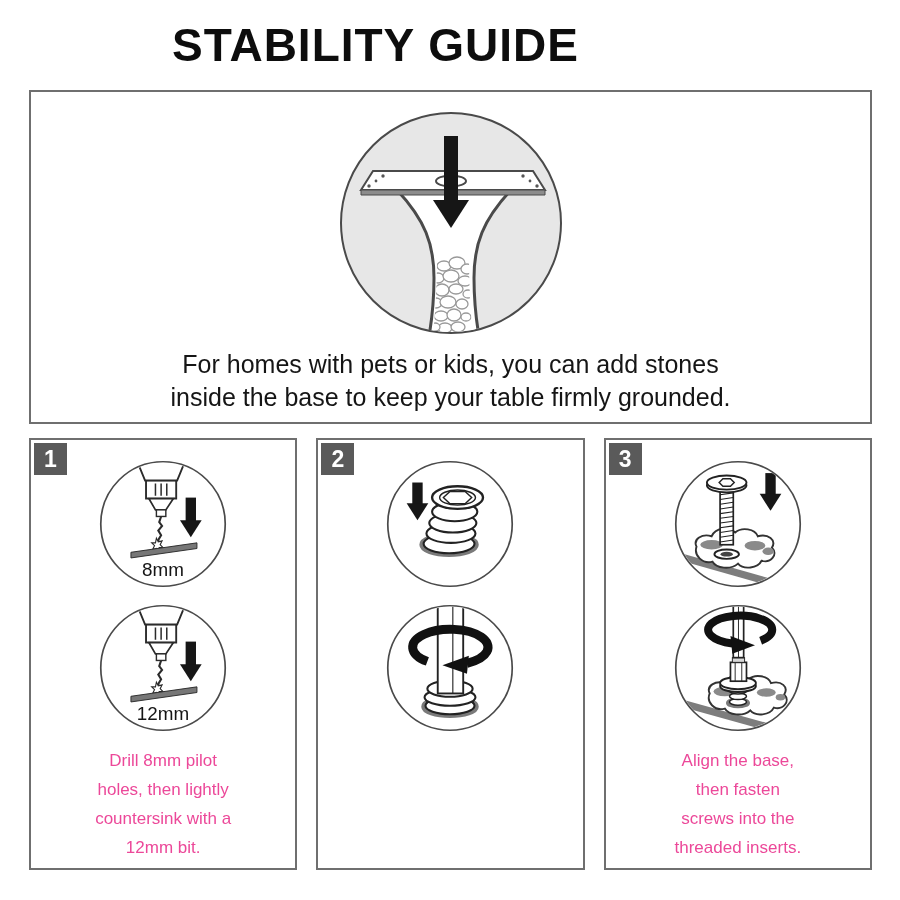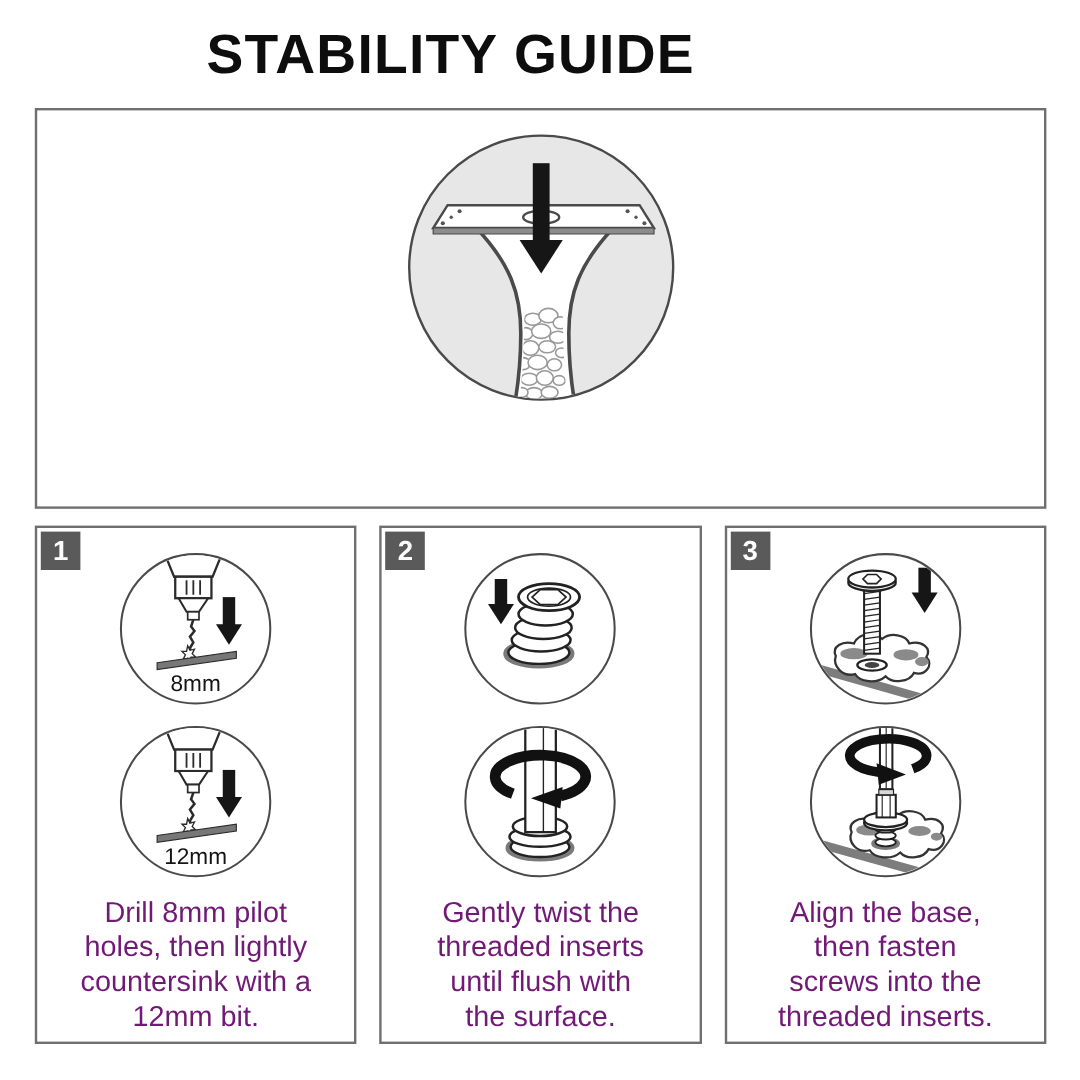--- a/index.html
+++ b/index.html
@@ -36,22 +36,22 @@
   }
   .step-badge{
     position:absolute;top:3px;left:3px;width:33px;height:32px;
     background:var(--badge-bg);color:var(--badge-text);
     display:flex;align-items:center;justify-content:center;
     font-size:23px;font-weight:bold;
   }
   .circle-illus{display:block;}
   .circle-illus + .circle-illus{margin-top:12px;}
   .step-caption{
-    margin-top:12px;text-align:center;font-size:24px;line-height:29px;
-    white-space:pre-line;color:#701a75;
+    margin-top:12px;text-align:center;font-size:17px;line-height:29px;
+    white-space:pre-line;color:#ec4899;
   }
   svg text{font-family:"Liberation Sans", sans-serif;}
 </style>
 </head>
 <body>
 
 <div class="page">
 
   <div class="title">STABILITY GUIDE</div>
 
@@ -104,20 +104,22 @@
             <circle cx="195" cy="71" r="1.4"></circle>
         </g>
         <ellipse cx="116" cy="71" rx="15" ry="5.5" fill="#ffffff" stroke="#4a4a4a" stroke-width="2"></ellipse>
 
         <g fill="#161616">
           <rect x="109" y="26" width="14" height="68"></rect>
           <polygon points="98,90 134,90 116,118"></polygon>
         </g>
       </g>
     </svg>
+    <div class="intro-caption">For homes with pets or kids, you can add stones
+inside the base to keep your table firmly grounded.</div>
   </div>
 
   <div class="steps-row">
 
     <div class="step-panel">
       <div class="step-badge">1</div>
 
       <svg class="circle-illus" width="132" height="132" viewBox="0 0 140 140">
         <defs>
             <clipPath id="c1a">
@@ -215,24 +217,20 @@
           <ellipse cx="70" cy="92" rx="24" ry="8.5" fill="#ffffff" stroke="#222222" stroke-width="2.2"></ellipse>
           <rect x="57" y="2" width="27" height="95" fill="#ffffff" stroke="#222222" stroke-width="2"></rect>
           <line x1="73" y1="2" x2="73" y2="97" stroke="#222222" stroke-width="1.2"></line>
           <g>
             <path d="M 46,63 A 40,19 0 1 1 88,65" fill="none" stroke="#111111" stroke-width="9.5"></path>
             <polygon points="90,57 88,76 62,67" fill="#111111"></polygon>
           </g>
         </g>
       </svg>
 
-      <div class="step-caption">Gently twist the
-threaded inserts
-until flush with
-the surface.</div>
     </div>
 
     <div class="step-panel">
       <div class="step-badge">3</div>
 
       <svg class="circle-illus" width="132" height="132" viewBox="0 0 140 140">
         <defs>
             <clipPath id="c3a">
               <circle cx="70" cy="70" r="65"></circle>
             </clipPath>

